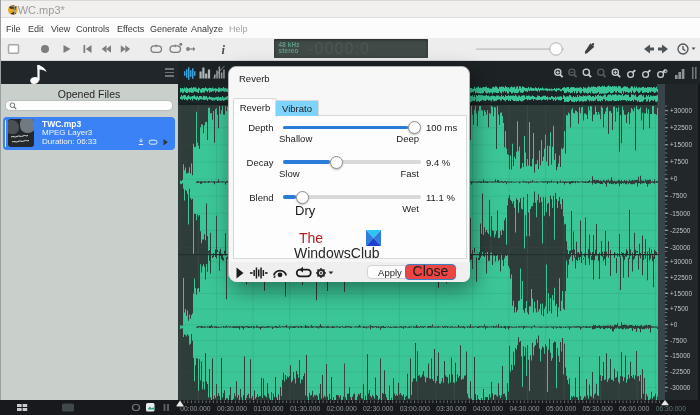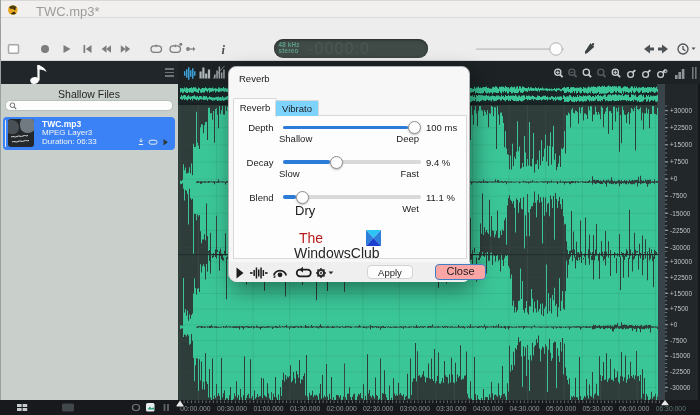--- a/index.html
+++ b/index.html
@@ -7,21 +7,31 @@
 </style></head>
 <body>
 <div id="app">
  <div class="abs" style="left:0;top:0;width:700px;height:18px;background:#f1f0ef;border-top:1px solid #d8d8d8;border-bottom:1px solid #dcdcdc;box-sizing:border-box"></div>
  <svg class="abs" width="12" height="12" viewBox="0 0 12 12" style="left:7px;top:4px">
    <circle cx="5.8" cy="6" r="4.8" fill="#e8a81e"></circle>
    <path d="M2 3.5c1.5-2.6 6-2.8 7.6 0l-2 1.2-3.8.2z" fill="#4a3c14"></path>
    <path d="M3.6 9.8c1.8 1 4 .8 5.4-.4l-1.8-1.8z" fill="#352b10"></path>
    <circle cx="7.6" cy="5" r="1" fill="#1d1708"></circle>
  </svg>
- <div class="abs" style="left:36px;top:4px;font-size:13px;color:#9b9b9b">TWC.mp3*</div>
+ <div class="abs" style="left:11px;top:4px;font-size:11px;color:#9b9b9b">TWC.mp3*</div>
+ <div class="abs" style="left:0;top:18px;width:700px;height:20px;background:#fcfcfc">
+  <div class="abs" style="left:6px;top:5.5px;font-size:9px;color:#3a3a3a">File</div>
+  <div class="abs" style="left:28px;top:5.5px;font-size:9px;color:#3a3a3a">Edit</div>
+  <div class="abs" style="left:51px;top:5.5px;font-size:9px;color:#3a3a3a">View</div>
+  <div class="abs" style="left:76px;top:5.5px;font-size:9px;color:#3a3a3a">Controls</div>
+  <div class="abs" style="left:117px;top:5.5px;font-size:9px;color:#3a3a3a">Effects</div>
+  <div class="abs" style="left:150px;top:5.5px;font-size:9px;color:#3a3a3a">Generate</div>
+  <div class="abs" style="left:191px;top:5.5px;font-size:9px;color:#3a3a3a">Analyze</div>
+  <div class="abs" style="left:229px;top:5.5px;font-size:9px;color:#a4a4a4">Help</div>
+ </div>
  <div class="abs" style="left:0;top:38px;width:700px;height:23px;background:#ededed;border-bottom:1px solid #d6d6d6;box-sizing:border-box"></div>
  <svg width="700" height="62" viewBox="0 0 700 62" style="position:absolute;left:0;top:0">
       <rect x="8.5" y="44.7" width="10" height="8.6" rx="1" fill="#fdfdfd" stroke="#a7a7a7" stroke-width="1.5"></rect>
       <g fill="#7d7d7d">
         <circle cx="45" cy="49" r="4"></circle>
         <path d="M63.5 45L70.5 49.0L63.5 53Z"></path>
         <rect x="83.5" y="45" width="1.7" height="8"></rect>
         <path d="M91.5 45L85.8 49L91.5 53Z"></path>
         <path d="M106.5 45.3L101.7 49L106.5 52.7Z"></path>
         <path d="M111 45.3L106.2 49L111 52.7Z"></path>
@@ -50,21 +60,21 @@
         <path d="M644 49l6-4.5v3h4v3h-4v3z"></path>
         <path d="M668 49l-6-4.5v3h-4v3h4v3z"></path>
       </g>
       <g stroke="#4c5255" stroke-width="1.3" fill="none">
         <circle cx="683" cy="49" r="5"></circle>
         <path d="M683 46v3.2l2.4 1.4"></path>
       </g>
       <path d="M691.5 47.5l2 2.5 2-2.5z" fill="#4c5255"></path>
     </svg>
 
-<div style="position:absolute;left:274px;top:38.5px;width:154px;height:19.5px;background:#404a47;border-radius:9px;box-shadow:inset 0 1px 3px rgba(0,0,0,.45);overflow:hidden">
+<div style="position:absolute;left:274px;top:38.5px;width:154px;height:19.5px;background:#404a47;border-radius:1px;box-shadow:inset 0 1px 3px rgba(0,0,0,.45);overflow:hidden">
  <div style="position:absolute;left:4.5px;top:3px;font-size:6.3px;font-weight:700;color:#5e9c8a;line-height:6.8px;letter-spacing:.2px">48 kHz<br>stereo</div>
  <div style="position:absolute;left:34px;top:1px;font-size:16px;color:#4c5855;letter-spacing:1.1px">-0000:0</div>
 </div>
  <div class="abs" style="left:0;top:61px;width:178px;height:23px;background:#20262a"></div>
  <div class="abs" style="left:178px;top:61px;width:522px;height:23px;background:#1d2225"></div>
  <svg width="26" height="22" viewBox="0 0 26 22" style="position:absolute;left:28px;top:63px">
       <g fill="#fbfbfb">
         <ellipse cx="6.5" cy="17.5" rx="4.3" ry="3.4" transform="rotate(-18 6.5 17.5)"></ellipse>
         <rect x="9.4" y="2" width="2.2" height="15.5"></rect>
         <path d="M9.4 2c4.2 0.8 7.8 3 9.2 7-1.2-1.4-4.4-2.8-9.2-2.6z"></path>
@@ -135,21 +145,21 @@
       <g fill="#8d9599">
         <rect x="497" y="14" width="2.6" height="4"></rect>
         <rect x="500.4" y="11" width="2.6" height="7"></rect>
         <rect x="503.8" y="8" width="2.6" height="10"></rect>
       </g>
       <rect x="514" y="6" width="1.6" height="12" fill="#6e767a"></rect>
       <rect x="517" y="6" width="1.6" height="12" fill="#6e767a"></rect>
     </svg>
 
 <div style="position:absolute;left:0;top:84px;width:178px;height:316px;background:#c9cfca">
- <div style="position:absolute;left:0;top:0;width:100%;text-align:center;font-size:10.5px;color:#252525;padding-top:4px">Shallow Files</div>
+ <div style="position:absolute;left:0;top:0;width:100%;text-align:center;font-size:10.5px;color:#252525;padding-top:4px">Opened Files</div>
  <div style="position:absolute;left:5px;top:15.5px;width:166px;height:9.5px;background:#fdfdfd;border:1px solid #b9bfba;border-radius:5px">
    <svg width="10" height="8" viewBox="0 0 10 8" style="position:absolute;left:3px;top:1px">
           <circle cx="3.4" cy="3.2" r="2.3" fill="none" stroke="#6a6f6c" stroke-width="1"></circle>
           <path d="M5.1 4.9L7.2 7" stroke="#6a6f6c" stroke-width="1.1"></path>
         </svg>
  </div>
  <div style="position:absolute;left:3px;top:32.5px;width:172px;height:33px;background:#3b82f6;border-radius:4px">
    <div style="position:absolute;left:1.5px;top:3px;width:1.8px;height:27px;background:#e9ece9;border-radius:1px"></div>
    <div style="position:absolute;left:5px;top:2.5px;width:26px;height:28px;border-radius:3px;background:#24282b;overflow:hidden">
           <div style="position:absolute;left:12px;top:-2px;width:16px;height:16px;background:#707a80;border-radius:40% 20% 50% 45%"></div>
@@ -311,16 +321,16 @@
           </g>
           <path d="M70 1.8l-3.6 2.9 3.6 2.9z" fill="#1d1d1d"></path>
           <g stroke="#2a2a2a">
             <path d="M88 3v10M83 8h10M84.5 4.5l7 7M91.5 4.5l-7 7" stroke-width="1.5"></path>
             <circle cx="88" cy="8" r="3.1" fill="#efefef" stroke-width="2"></circle>
             <circle cx="88" cy="8" r="1" fill="#2a2a2a" stroke="none"></circle>
           </g>
           <path d="M95.5 6.5l2.4 2.8 2.4-2.8z" fill="#2a2a2a"></path>
         </svg>
    <div style="position:absolute;left:137px;top:2.5px;width:46px;height:14.5px;background:#fdfdfd;border:1px solid #d2d2d2;border-radius:4px;font-size:9.5px;color:#1b1b1b;text-align:center;line-height:13px;box-sizing:border-box">Apply</div>
-   <div style="position:absolute;left:205px;top:2px;width:51px;height:15.5px;background:#fca5a5;border:1.5px solid #3d7fc4;border-radius:4px;font-size:11px;color:#1b1b1b;text-align:center;line-height:12.5px;box-sizing:border-box">Close</div>
+   <div style="position:absolute;left:175px;top:2px;width:51px;height:15.5px;background:#ef4444;border:1.5px solid #3d7fc4;border-radius:4px;font-size:14px;color:#1b1b1b;text-align:center;line-height:12.5px;box-sizing:border-box">Close</div>
  </div>
 </div>
  <div class="abs" style="left:0;top:0;width:1px;height:400px;background:#9aa0a0"></div>
 </div>
 </body></html>

